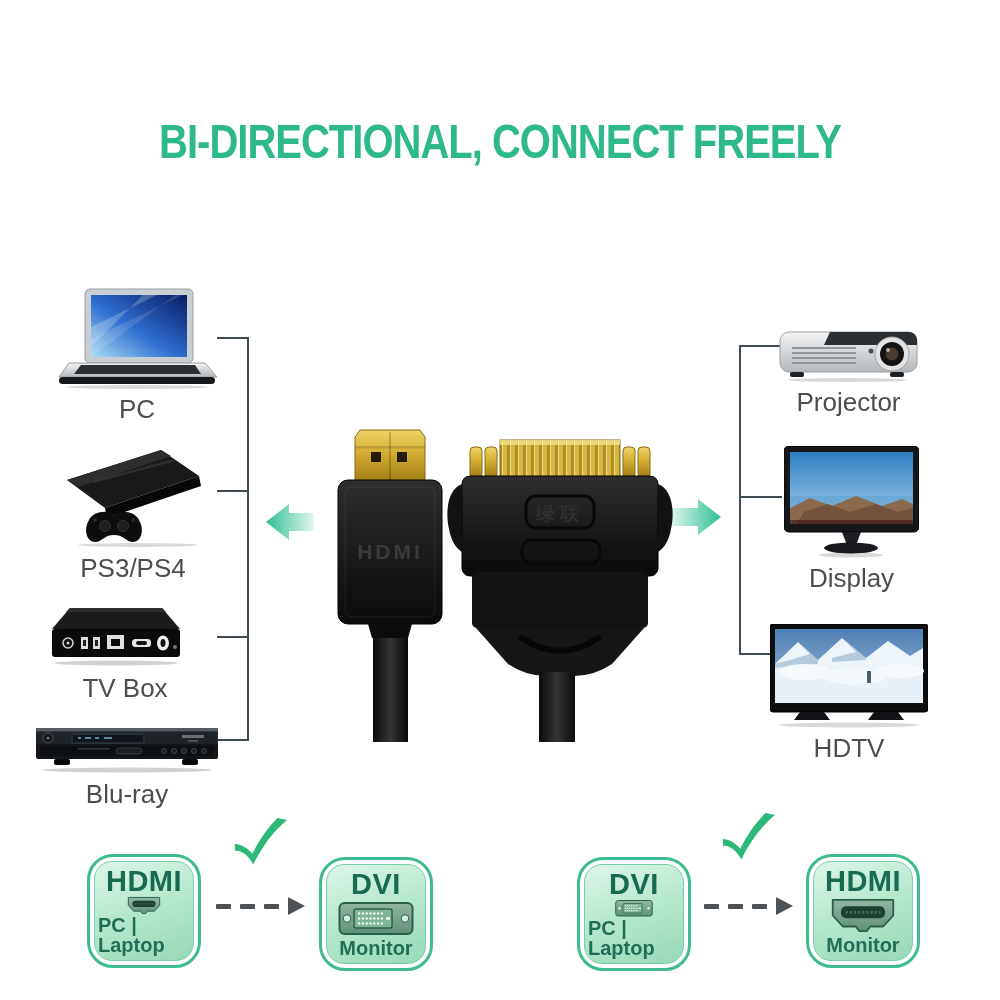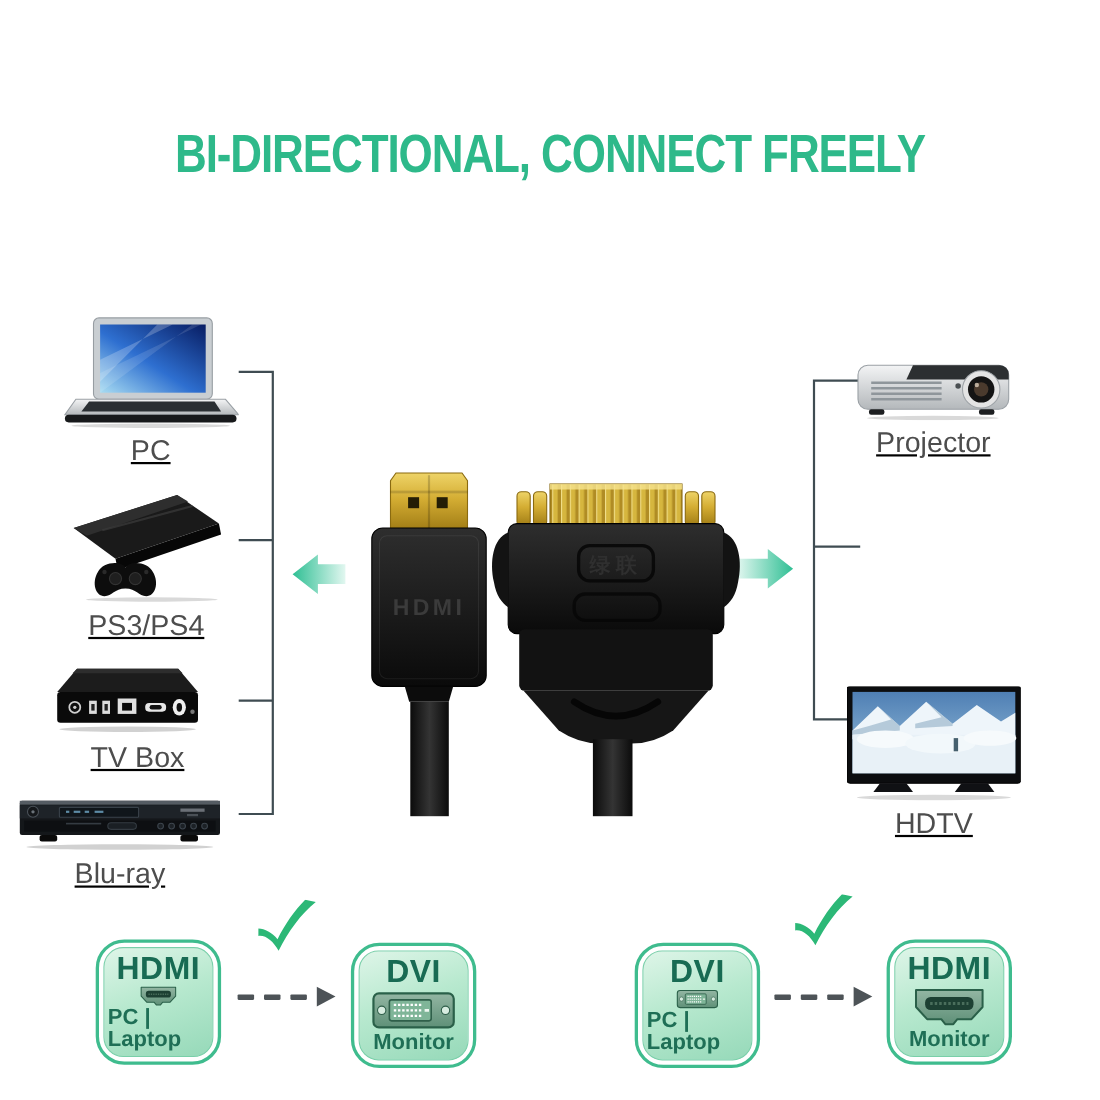--- a/index.html
+++ b/index.html
@@ -5,21 +5,21 @@
   html,body{margin:0;padding:0;background:#fff;}
   .canvas{position:relative;width:1000px;height:1000px;background:#ffffff;overflow:hidden;
           font-family:"Liberation Sans",sans-serif;margin-top:44px;}
   
   .title{position:absolute;left:0;right:0;top:70px;margin:0;text-align:center;
          font-size:40px;font-weight:bold;letter-spacing:-1px;color:#2eb98a;
          transform:scaleY(1.22);transform-origin:center top;}
   .subtitle{position:absolute;left:0;right:0;top:137px;margin:0;text-align:center;
             font-family:"DejaVu Sans",sans-serif;font-size:27px;letter-spacing:-0.5px;color:#3d3d3d;}
   
-  .device{position:absolute;display:flex;flex-direction:column;align-items:center;text-decoration:underline;}
+  .device{position:absolute;display:flex;flex-direction:column;align-items:center;}
   .device-label{margin-top:5px;font-size:26px;color:#4d4d4d;}
   
   .overlay{position:absolute;left:0;top:0;width:1000px;height:1000px;pointer-events:none;}
   .product-svg{position:absolute;left:310px;top:372px;width:380px;height:330px;}
   
   .badge{position:absolute;width:114px;height:114px;box-sizing:border-box;
          border:3px solid #3fbc8e;border-radius:26px;background:#ffffff;padding:4px;}
   .badge-inner{width:100%;height:100%;box-sizing:border-box;border-radius:18px;
          border:1px solid #79cfa9;background:linear-gradient(160deg,#def5e8 0%,#b8e9cf 45%,#96d9b9 100%);
          display:flex;flex-direction:column;align-items:center;justify-content:space-between;
@@ -145,21 +145,21 @@
       <rect x="82" y="37" width="19" height="8" rx="3.5" fill="#e6e6e6"></rect>
         <rect x="86" y="39" width="11" height="4" rx="2" fill="#111111"></rect>
       <ellipse cx="113" cy="41" rx="6" ry="7.5" fill="#f0f0f0"></ellipse>
         <ellipse cx="113" cy="41" rx="2.5" ry="4" fill="#111111"></ellipse>
       <circle cx="125" cy="45" r="2" fill="#777777"></circle>
       <ellipse cx="66" cy="61" rx="62" ry="2.5" fill="#000000" opacity="0.18"></ellipse>
     </svg>
     <div class="device-label">TV Box</div>
   </div>
 
-  <div class="device" style="left:14px;top:678px;width:190px">
+  <div class="device" style="left:32px;top:678px;width:190px">
     <svg width="190" height="52" viewBox="0 0 190 52">
       <rect x="4" y="6" width="182" height="31" rx="2" fill="#14171a"></rect>
       <rect x="4" y="6" width="182" height="3.5" fill="#555c63"></rect>
       <rect x="4" y="10" width="182" height="12" fill="#1e2328"></rect>
       <circle cx="16" cy="16" r="5" fill="#14171a" stroke="#4a5158"></circle>
         <circle cx="16" cy="16" r="1.5" fill="#6b737a"></circle>
       <rect x="40" y="12" width="72" height="9" rx="1" fill="#10161b" stroke="#39424a" stroke-width="1"></rect>
       <rect x="46" y="15" width="3" height="2" fill="#5d8ba6"></rect>
         <rect x="53" y="15" width="6" height="2" fill="#5d8ba6"></rect>
       <rect x="63" y="15" width="4" height="2" fill="#5d8ba6"></rect>
@@ -196,20 +196,34 @@
       <circle cx="116" cy="34" r="6.5" fill="#4a3a2d"></circle>
       <circle cx="112" cy="30" r="2" fill="#d9cbb8" opacity="0.8"></circle>
       <circle cx="95" cy="31" r="2.5" fill="#4a4f52"></circle>
       <rect x="14" y="52" width="14" height="5" rx="2" fill="#1d1f21"></rect>
       <rect x="114" y="52" width="14" height="5" rx="2" fill="#1d1f21"></rect>
       <ellipse cx="72" cy="60" rx="60" ry="2" fill="#000000" opacity="0.15"></ellipse>
     </svg>
     <div class="device-label">Projector</div>
   </div>
 
+  <div class="device" style="left:784px;top:402px;width:135px">
+    <svg width="135" height="112" viewBox="0 0 135 112">
+      <rect x="0" y="0" width="135" height="86" rx="5" fill="#15171a" stroke="#000000"></rect>
+      <rect x="6" y="6" width="123" height="72" fill="url(#skyDisp)"></rect>
+      <rect x="6" y="50" width="123" height="28" fill="#5e9fd0" opacity="0.55"></rect>
+      <polygon points="6,62 26,52 48,60 72,50 98,60 118,53 129,58 129,78 6,78" fill="#8a6a4c"></polygon>
+      <polygon points="20,66 44,58 66,66 92,58 114,66 129,62 129,78 12,78" fill="#6c4f38" opacity="0.85"></polygon>
+      <rect x="6" y="74" width="123" height="4" fill="#3a1216" opacity="0.6"></rect>
+      <polygon points="58,86 77,86 72,99 63,99" fill="#1b1d20"></polygon>
+      <ellipse cx="67" cy="102" rx="27" ry="5.5" fill="#17191c"></ellipse>
+      <ellipse cx="67" cy="109" rx="32" ry="2.5" fill="#000000" opacity="0.15"></ellipse>
+    </svg>
+    <div class="device-label">Display</div>
+  </div>
 
   <div class="device" style="left:770px;top:580px;width:158px">
     <svg width="158" height="104" viewBox="0 0 158 104">
       <rect x="0" y="0" width="158" height="88" rx="3" fill="#0c0d0f" stroke="#000000"></rect>
       <rect x="5" y="5" width="148" height="74" fill="url(#skyTv)"></rect>
       <polygon points="5,40 28,18 48,36 72,14 96,34 118,17 140,32 153,24 153,48 5,48" fill="#eef5fa"></polygon>
       <polygon points="28,18 40,30 20,36 5,40 5,44 48,40 48,36" fill="#9db8cc" opacity="0.7"></polygon>
       <polygon points="72,14 86,28 62,34 62,38 96,36 96,34" fill="#9db8cc" opacity="0.7"></polygon>
       <rect x="5" y="44" width="148" height="35" fill="#e8f1f7"></rect>
       <ellipse cx="35" cy="48" rx="26" ry="8" fill="#f6fafc"></ellipse>

